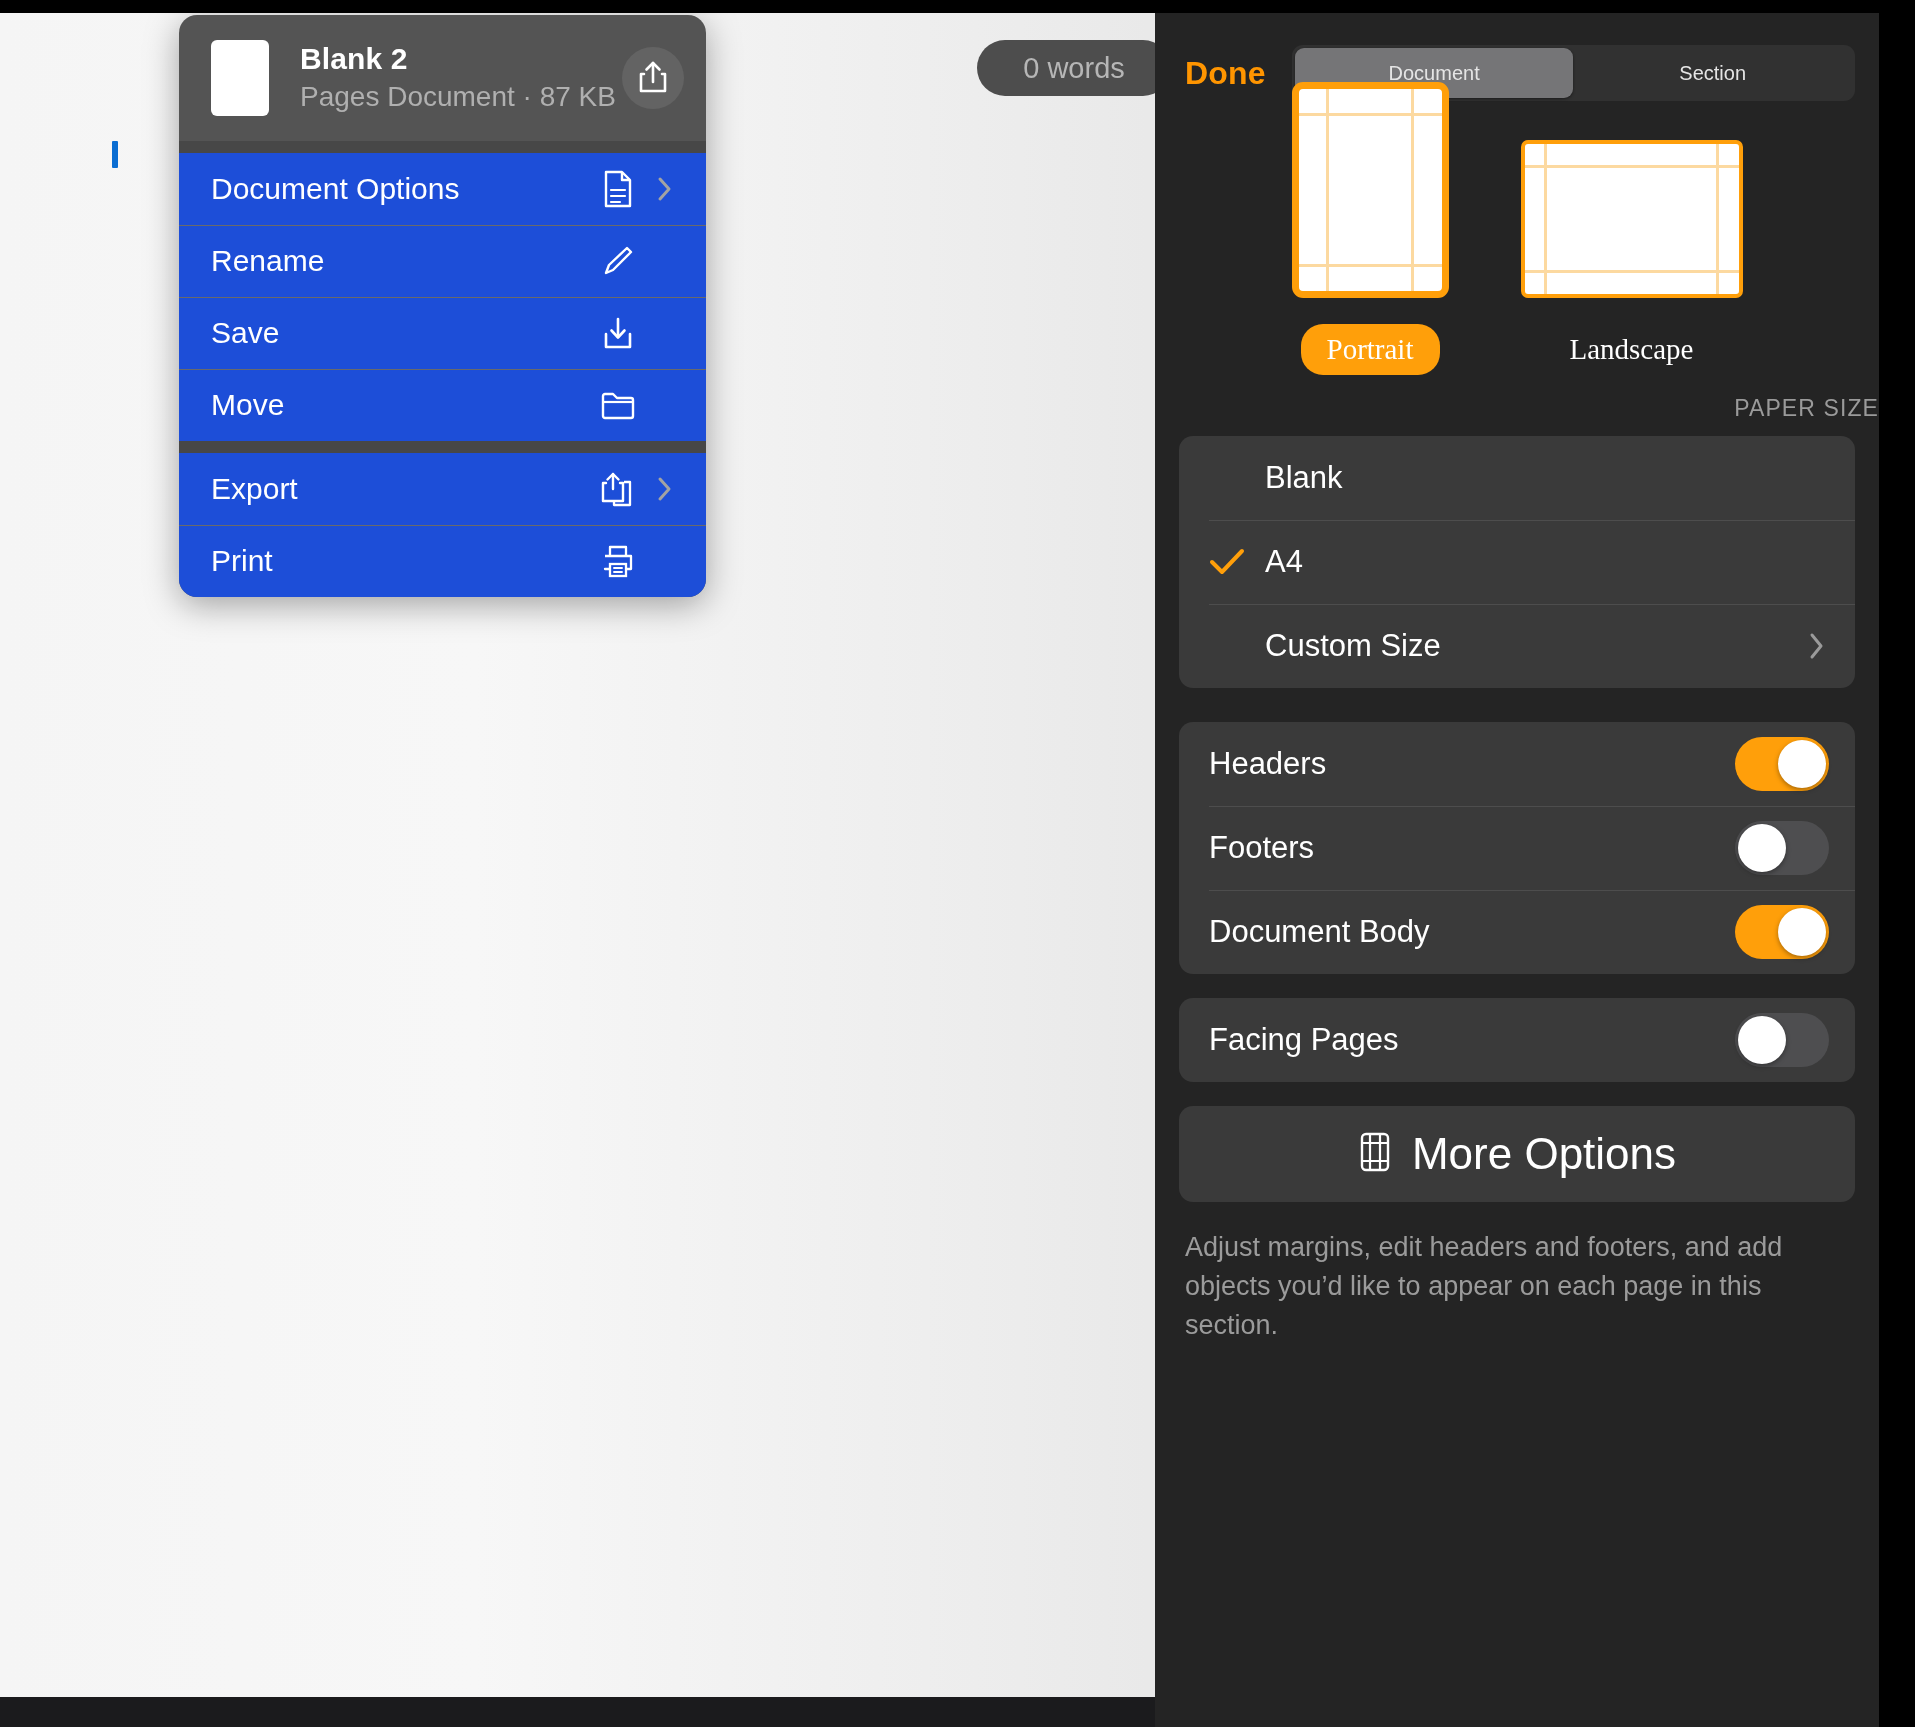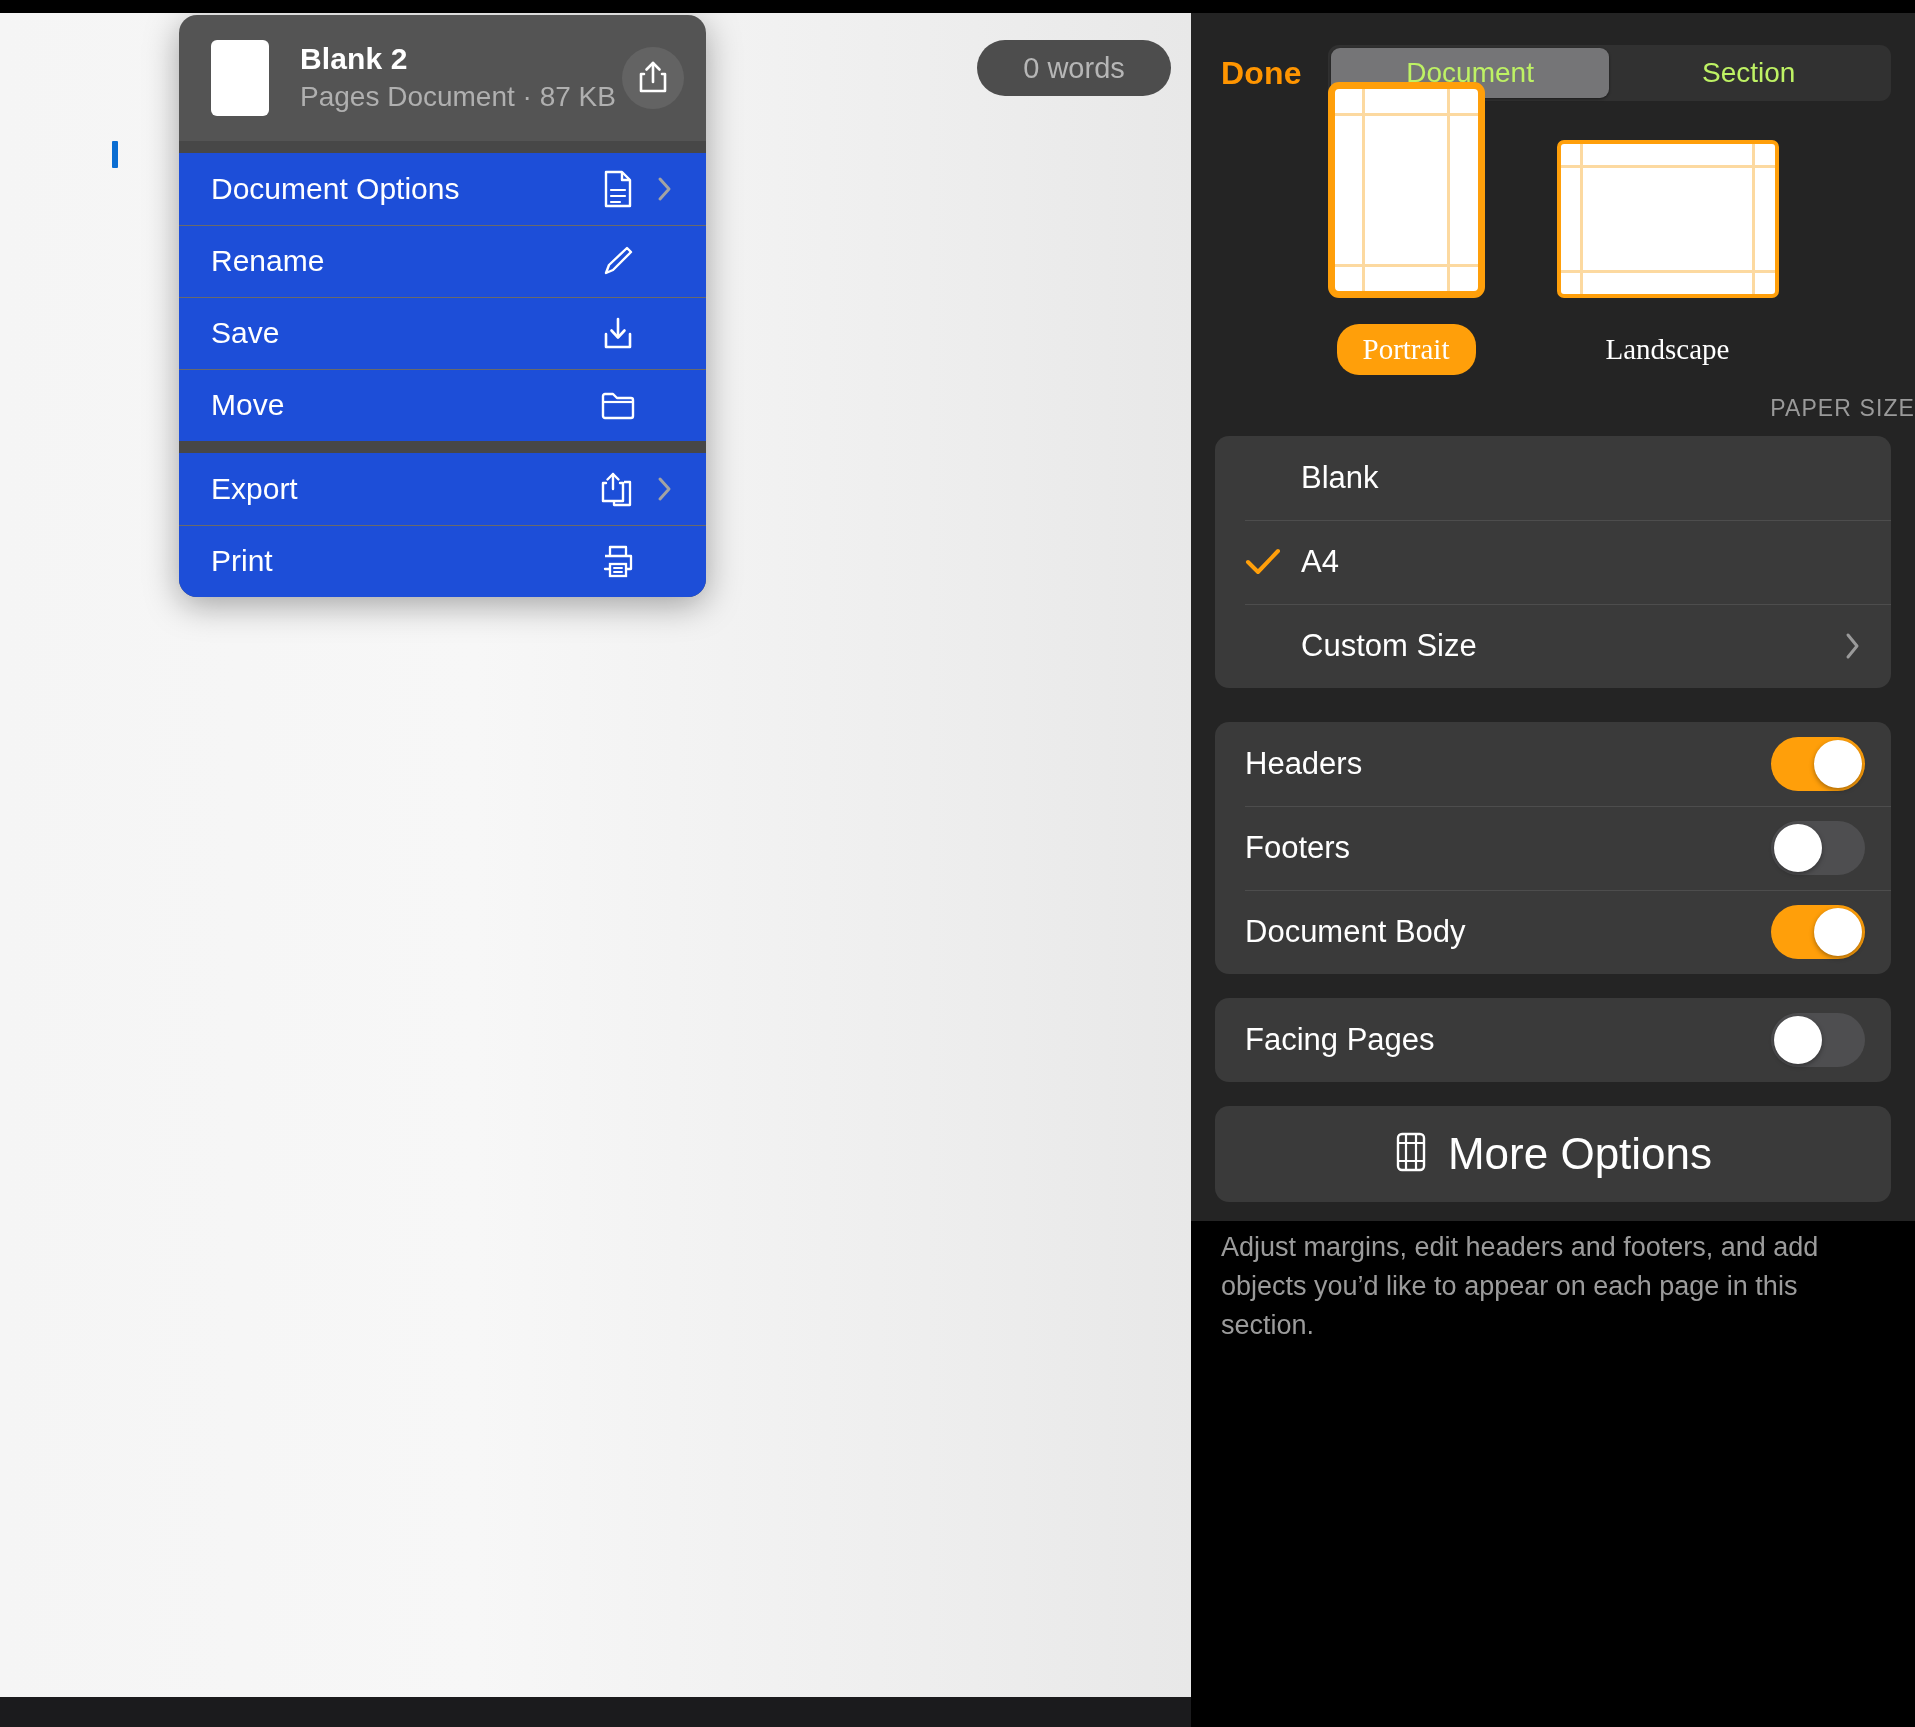--- a/index.html
+++ b/index.html
@@ -95,22 +95,22 @@
   }
   .menu-chev {
     width: 26px; margin-left: 14px;
     display: flex; align-items: center; justify-content: center;
     flex: 0 0 auto;
   }
   .menu-chev.empty { visibility: hidden; }
 
   
   .panel {
-    position: absolute; left: 1191px; top: 13px;
-    width: 724px; height: 1208px;
+    position: absolute; left: 1155px; top: 13px;
+    width: 724px; height: 1714px;
     background: #242424;
   }
   .panel-top {
     display: flex; align-items: center;
     padding: 28px 24px 0 30px;
     height: 92px;
   }
   .done-btn {
     color: #ff9500; font-size: 32px; font-weight: bold;
     letter-spacing: .2px; flex: 0 0 auto;
@@ -120,21 +120,21 @@
     flex: 1 1 auto;
     height: 56px;
     background: #313131;
     border-radius: 11px;
     display: flex; align-items: stretch;
     padding: 3px;
   }
   .seg {
     flex: 1 1 50%;
     display: flex; align-items: center; justify-content: center;
-    color: #bef264; font-size: 28px;
+    color: #e5e5e5; font-size: 20px;
     border-radius: 9px;
   }
   .seg.active {
     background: #757577;
     box-shadow: 0 1px 3px rgba(0,0,0,0.45);
   }
 
   
   .orient-row {
     display: flex; align-items: flex-end; justify-content: center;

